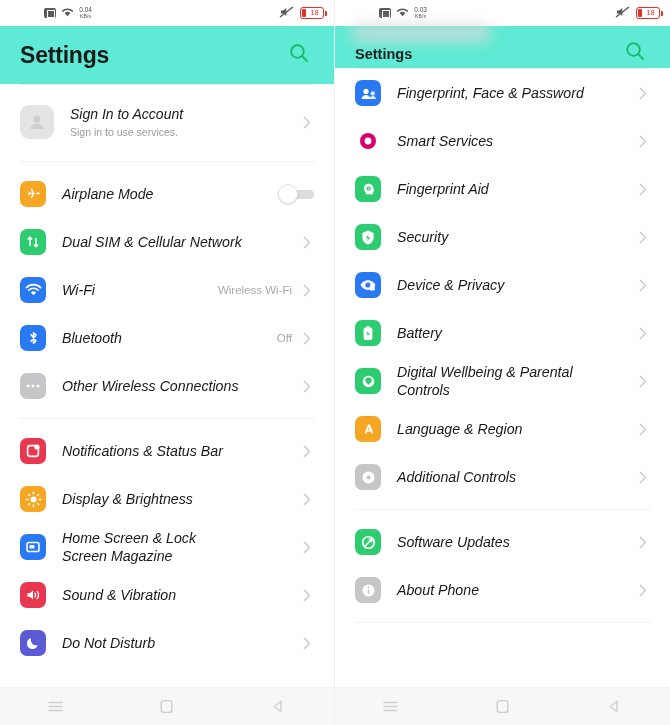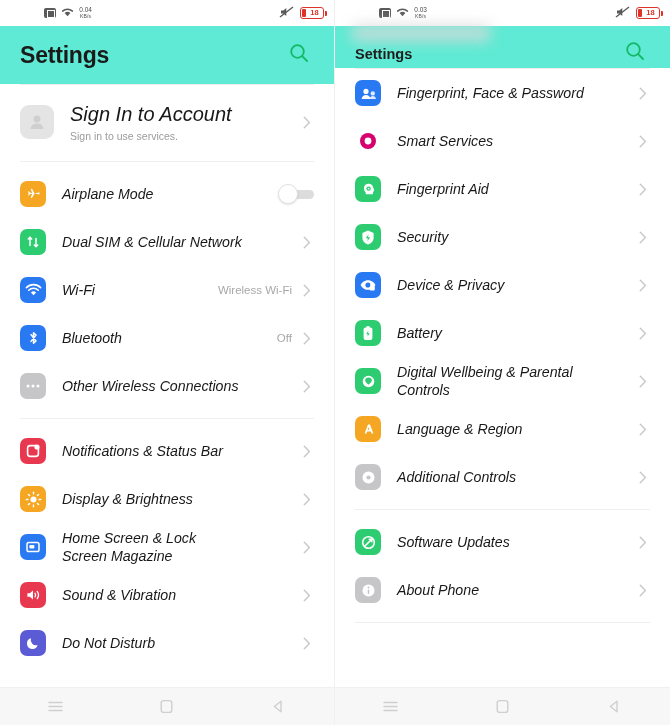--- a/index.html
+++ b/index.html
@@ -34,21 +34,21 @@
   .icon-cam:after { content:""; position:absolute; left:3px; top:2px;
               width:6px; height:6px; border:1.4px solid #fff; }
   .battery {
     width:24px; height:12px; border:1.4px solid #e0322b; border-radius:3px;
     position:relative; display:flex; align-items:center; justify-content:center;
   }
   .battery:after { content:""; position:absolute; right:-3.5px; top:3px;
     width:2px; height:5px; background:#e0322b; border-radius:0 1px 1px 0; }
   .battery .lvl { position:absolute; left:1px; top:1px; bottom:1px; width:4px;
     background:#e0322b; border-radius:1px; }
-  .battery .num { font-size:7.5px; color:#e0322b; font-weight:bold;
+  .battery .num { font-size:7.5px; color:#e0322b; font-weight:normal;
     padding-left:5px; line-height:1; }
 
   
   .header { position:relative; padding:0 20px; background:#5eead4; flex:0 0 auto; }
   .header.big { height:58px; display:flex; align-items:center; }
   .header.small { height:42px; display:flex; align-items:flex-end;
                   padding-bottom:6px; }
   .title-big { font-size:23px; font-weight:bold; color:#1a1a1a;
                letter-spacing:-.2px; }
   .title-small { font-size:14.5px; font-weight:bold; color:#1a1a1a; }
@@ -153,21 +153,21 @@
     <div class="list">
 
       <div class="row account">
         <span class="ico" style="background:#e4e4e4;width:34px;height:34px;flex:0 0 34px;border-radius:9px;">
           <svg width="20" height="20" viewBox="0 0 20 20">
               <circle cx="10" cy="7" r="3.4" fill="#cfcfcf"></circle>
               <path d="M3.6 17c.4-3.6 3.2-5.4 6.4-5.4s6 1.8 6.4 5.4z" fill="#cfcfcf"></path>
             </svg>
         </span>
         <span class="labelwrap">
-          <div class="label" style="font-size:20px;">Sign In to Account</div>
+          <div class="label" style="font-size:14px;">Sign In to Account</div>
           <div class="sublabel">Sign in to use services.</div>
         </span>
         <span class="chev">
           <svg width="8" height="13" viewBox="0 0 8 13">
               <path d="M1.3 1.2 6.4 6.5 1.3 11.8" stroke="#c9c9c9" stroke-width="1.5" fill="none" stroke-linecap="round" stroke-linejoin="round"></path>
             </svg>
         </span>
       </div>
 
       <div class="divider"></div>

